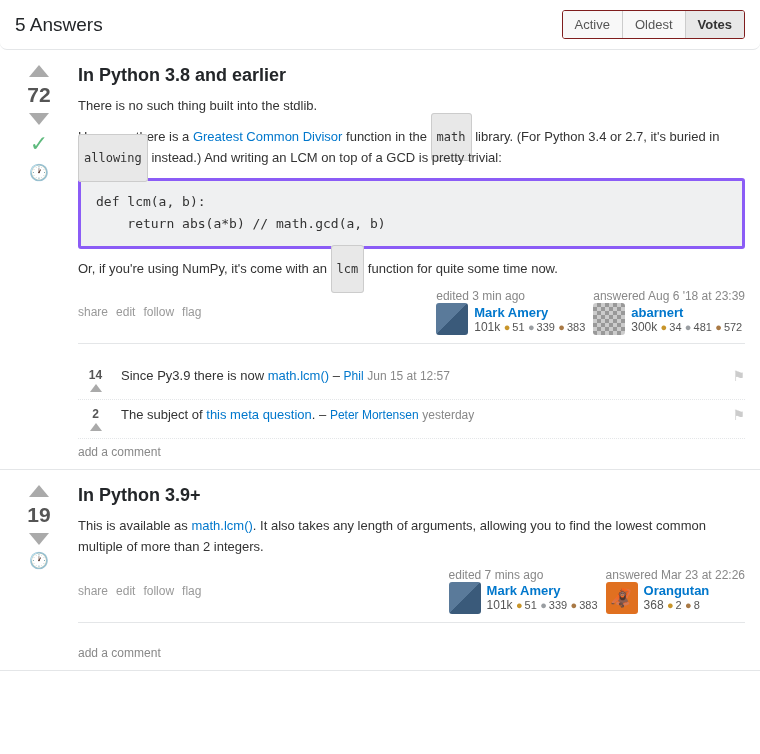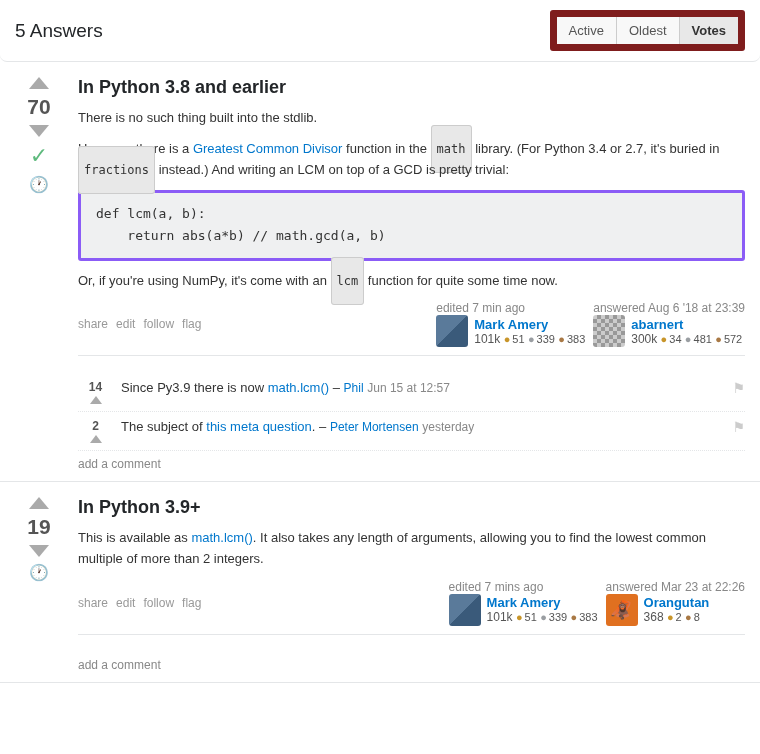--- a/index.html
+++ b/index.html
@@ -8,21 +8,21 @@
     .answers-header {
       display: flex;
       align-items: center;
       justify-content: space-between;
       padding: 10px 15px;
       border-bottom: 1px solid #e4e6e8;
       border-radius: 7px;
     }
     .answers-title { font-size: 19px; font-weight: normal; color: #232629; }
 
-    .sort-tabs { display: flex; border: 7px solid #7f1d1d; border-radius: 3px; overflow: hidden; }
+    .sort-tabs { display: flex; border: 1px solid #7f1d1d; border-radius: 3px; overflow: hidden; }
     .sort-tab {
       padding: 6px 12px;
       cursor: pointer;
       background: #f8f8f8;
       border-right: 1px solid #ccc;
       font-size: 13px;
       color: #555;
     }
     .sort-tab:last-child { border-right: none; }
     .sort-tab.active { background: #e8e8e8; font-weight: bold; color: #333; }
@@ -186,48 +186,48 @@
   <div class="sort-tabs">
     <div class="sort-tab">Active</div>
     <div class="sort-tab">Oldest</div>
     <div class="sort-tab active">Votes</div>
   </div>
 </div>
 
 <div class="answer-block">
   <div class="vote-col">
     <div class="vote-arrow up"></div>
-    <div class="vote-count">70</div>
+    <div class="vote-count">72</div>
     <div class="vote-arrow down"></div>
     <div class="vote-accepted">✓</div>
     <div class="vote-history">🕐</div>
   </div>
   <div class="answer-body">
     <h3 class="answer-heading">In Python 3.8 and earlier</h3>
     <div class="answer-text">
       There is no such thing built into the stdlib.
     </div>
     <div class="answer-text">
-      However, there is a <a href="#">Greatest Common Divisor</a> function in the <span class="inline-code">math</span> library. (For Python 3.4 or 2.7, it's buried in <span class="inline-code">fractions</span> instead.) And writing an LCM on top of a GCD is pretty trivial:
+      However, there is a <a href="#">Greatest Common Divisor</a> function in the <span class="inline-code">math</span> library. (For Python 3.4 or 2.7, it's buried in <span class="inline-code">allowing</span> instead.) And writing an LCM on top of a GCD is pretty trivial:
     </div>
     <div class="code-block">
       def lcm(a, b):<br>
       &nbsp;&nbsp;&nbsp;&nbsp;return abs(a*b) // math.gcd(a, b)
     </div>
     <div class="answer-text">
       Or, if you're using NumPy, it's come with an <span class="inline-code">lcm</span> function for quite some time now.
     </div>
     <div class="answer-actions">
       <span class="answer-action-link">share</span>
       <span class="answer-action-link">edit</span>
       <span class="answer-action-link">follow</span>
       <span class="answer-action-link">flag</span>
       <div style="flex:1"></div>
       <div class="meta-box">
-        <span class="meta-edited">edited 7 min ago</span>
+        <span class="meta-edited">edited 3 min ago</span>
         <div class="meta-user">
           <div class="user-avatar" style="background:#5a7a9a;">
             <div style="width:32px;height:32px;background:linear-gradient(135deg,#5a7a9a 50%,#3a5a7a 50%);"></div>
           </div>
           <div>
             <div class="user-name">Mark Amery</div>
             <div class="user-rep">
               101k 
               <span class="badge badge-gold"> 51</span>
               <span class="badge badge-silver"> 339</span>

